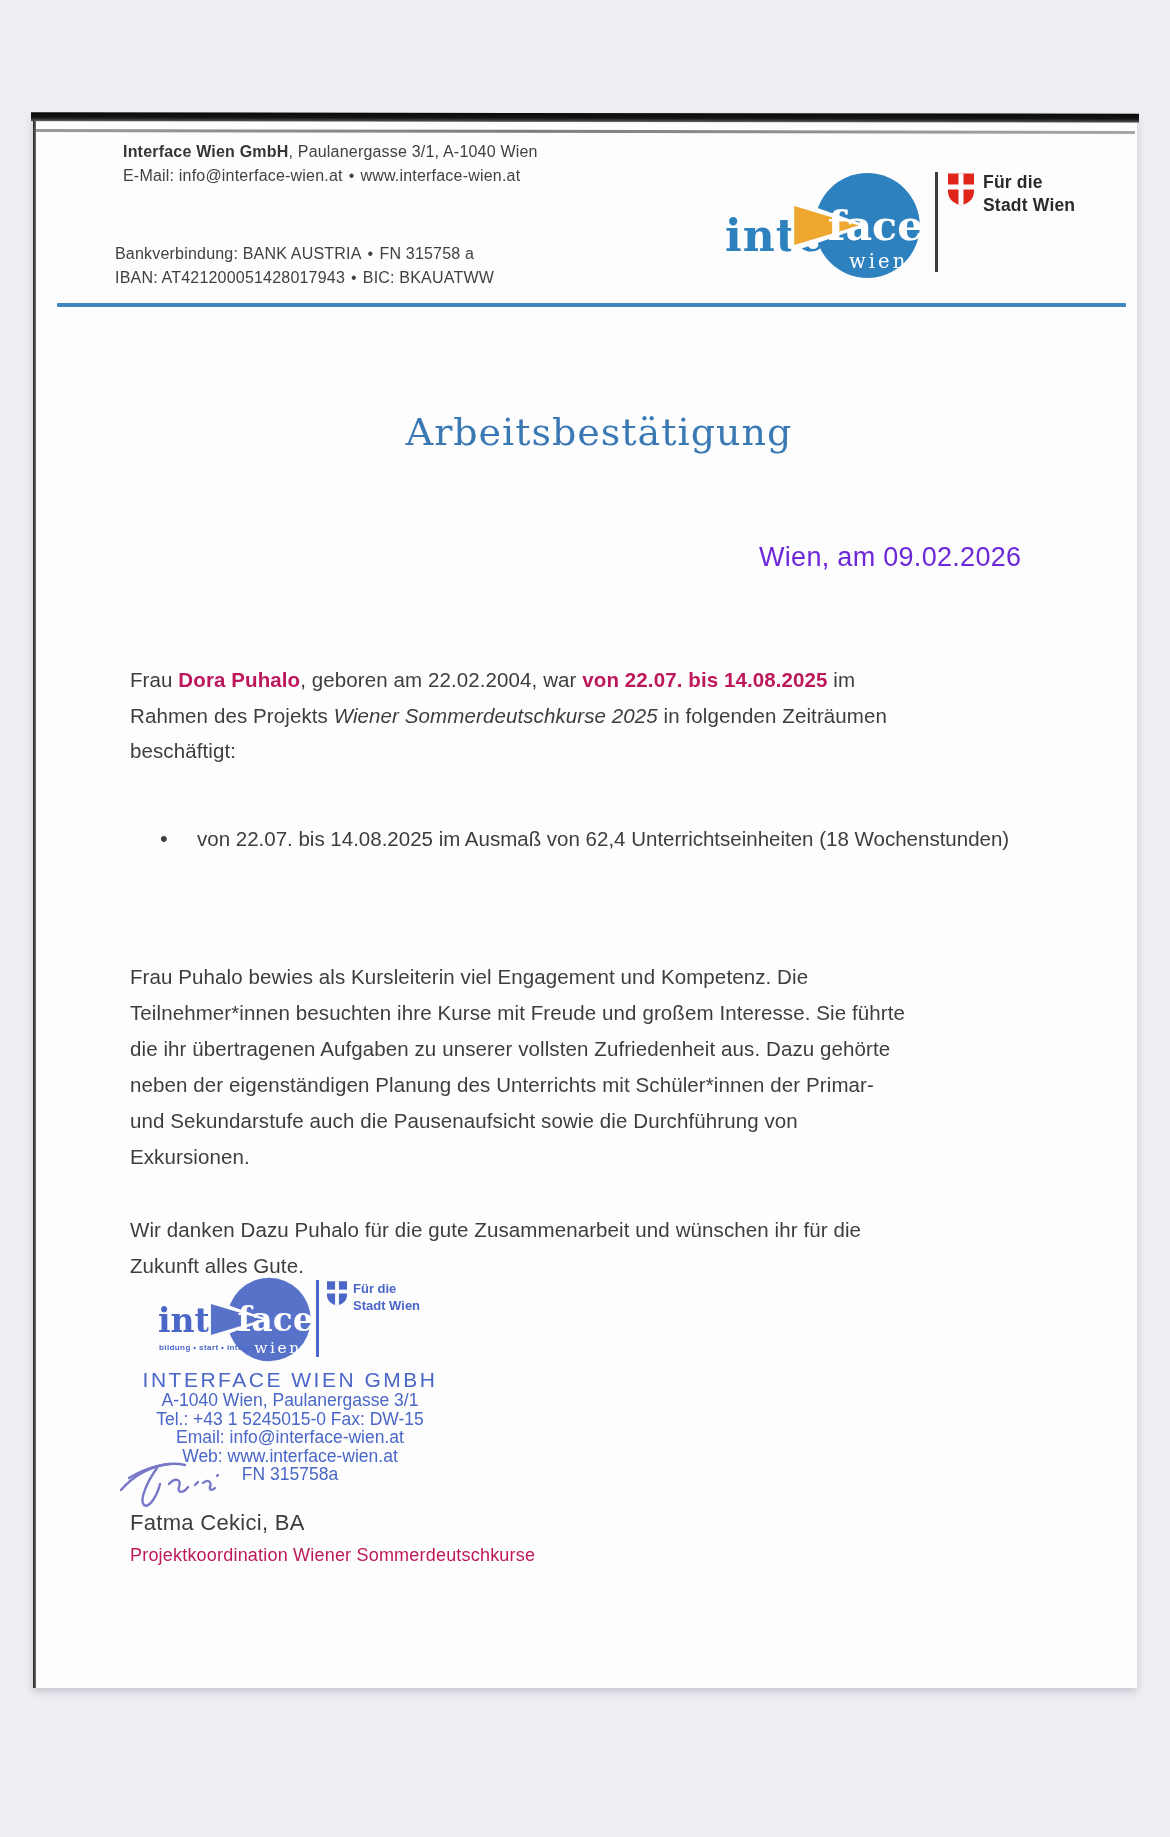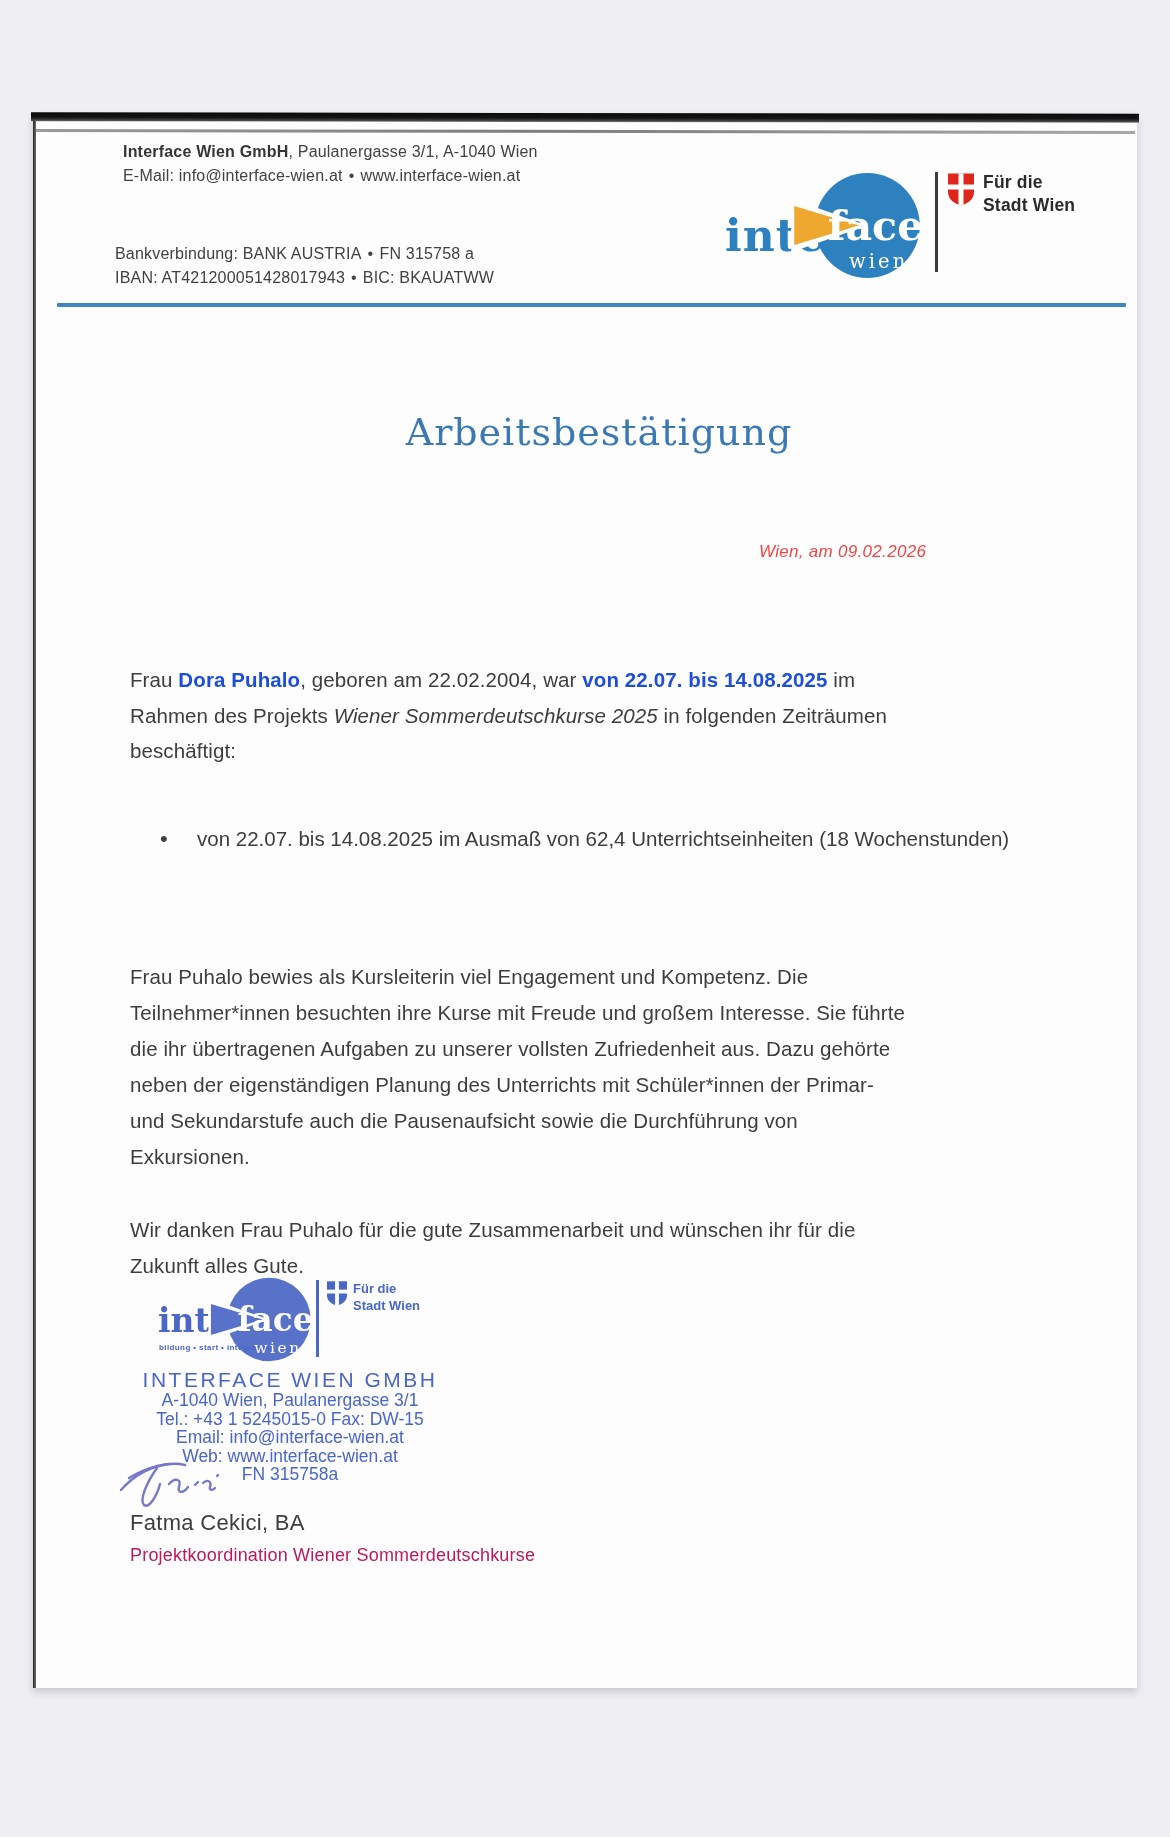--- a/index.html
+++ b/index.html
@@ -58,31 +58,31 @@
     background:#4187bf;border-radius:1px;
   }
   .title{
     position:absolute;left:0;right:0;top:296px;
     text-align:center;text-indent:28px;
     font-family:"DejaVu Serif", serif;
     font-size:38px;color:#3b79b5;letter-spacing:1px;
   }
   .dateline{
     position:absolute;left:726px;top:428px;
-    font-size:17px;color:#ef4444;letter-spacing:.3px;font-style:italic;
+    font-size:27px;color:#6d28d9;letter-spacing:.3px;
   }
   .para{
     position:absolute;left:97px;
     font-size:20.5px;line-height:35.5px;color:#3d3d3d;letter-spacing:.1px;
   }
   .para .ln{display:block;white-space:nowrap;}
   .intro{top:548px;}
   .bodypara{top:845px;line-height:36px;}
   .thanks{top:1098px;}
-  .b2{font-weight:bold;color:#1d4ed8;}
+  .b2{font-weight:bold;color:#be185d;}
   .it{font-style:italic;}
   .bullet-row{
     position:absolute;left:127px;top:707px;
     font-size:20.5px;line-height:35.5px;color:#3d3d3d;
     display:flex;
   }
   .bullet-dot{width:37px;flex:0 0 37px;font-size:22px;}
   
   .stamp{
     position:absolute;left:37px;top:1163px;width:440px;
@@ -184,21 +184,21 @@
   <div class="para bodypara">
     <span class="ln">Frau Puhalo bewies als Kursleiterin viel Engagement und Kompetenz. Die</span>
     <span class="ln">Teilnehmer*innen besuchten ihre Kurse mit Freude und großem Interesse. Sie führte</span>
     <span class="ln">die ihr übertragenen Aufgaben zu unserer vollsten Zufriedenheit aus. Dazu gehörte</span>
     <span class="ln">neben der eigenständigen Planung des Unterrichts mit Schüler*innen der Primar-</span>
     <span class="ln">und Sekundarstufe auch die Pausenaufsicht sowie die Durchführung von</span>
     <span class="ln">Exkursionen.</span>
   </div>
 
   <div class="para thanks">
-    <span class="ln">Wir danken Frau Puhalo für die gute Zusammenarbeit und wünschen ihr für die</span>
+    <span class="ln">Wir danken Dazu Puhalo für die gute Zusammenarbeit und wünschen ihr für die</span>
     <span class="ln">Zukunft alles Gute.</span>
   </div>
 
   <div class="stamp">
     <div class="stamp-logo">
       <div class="st-inter">inter</div>
       <div class="st-tag">bildung • start • integration</div>
       <div class="st-circle">
         <svg width="104" height="85" viewBox="0 0 126 104">
           <circle cx="74" cy="52" r="51" fill="#4a66c6" opacity="0.92"></circle>

